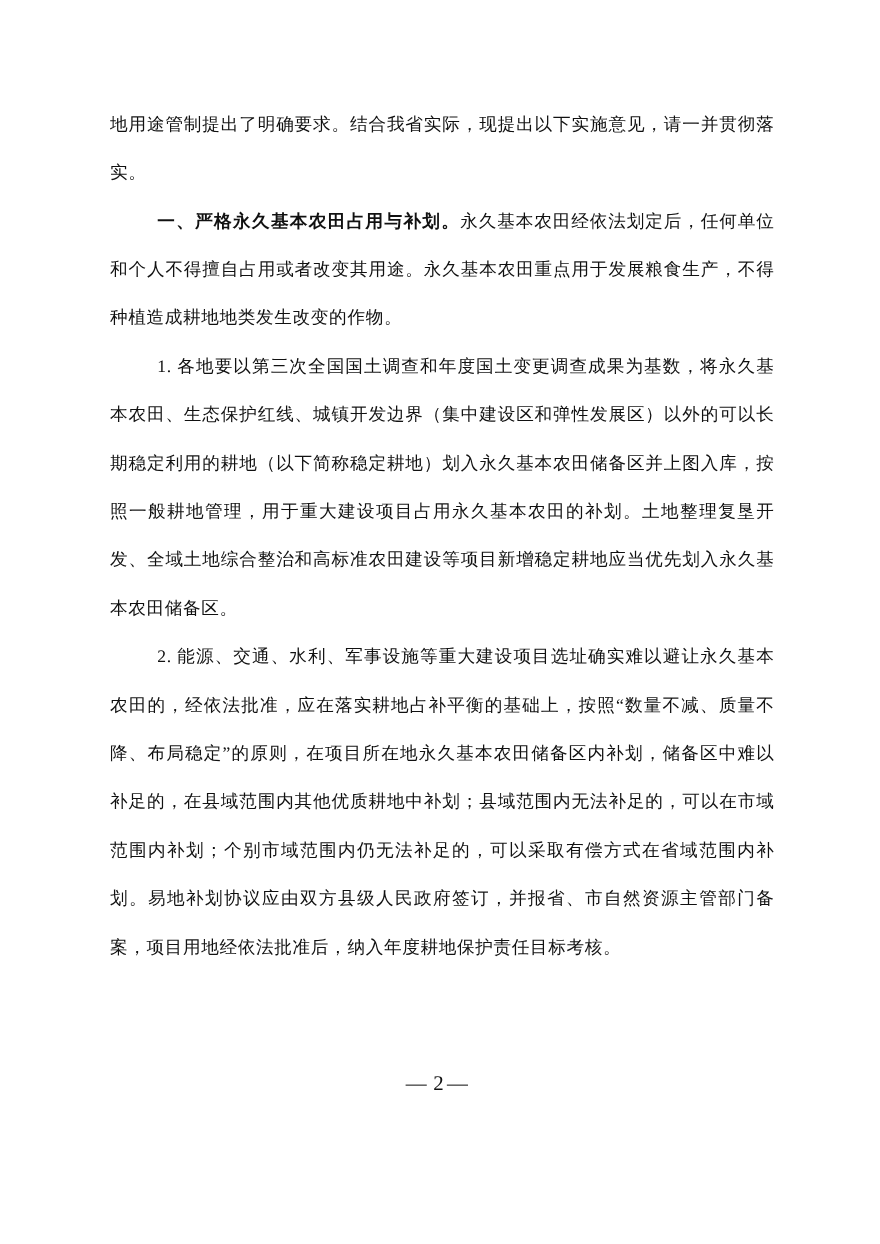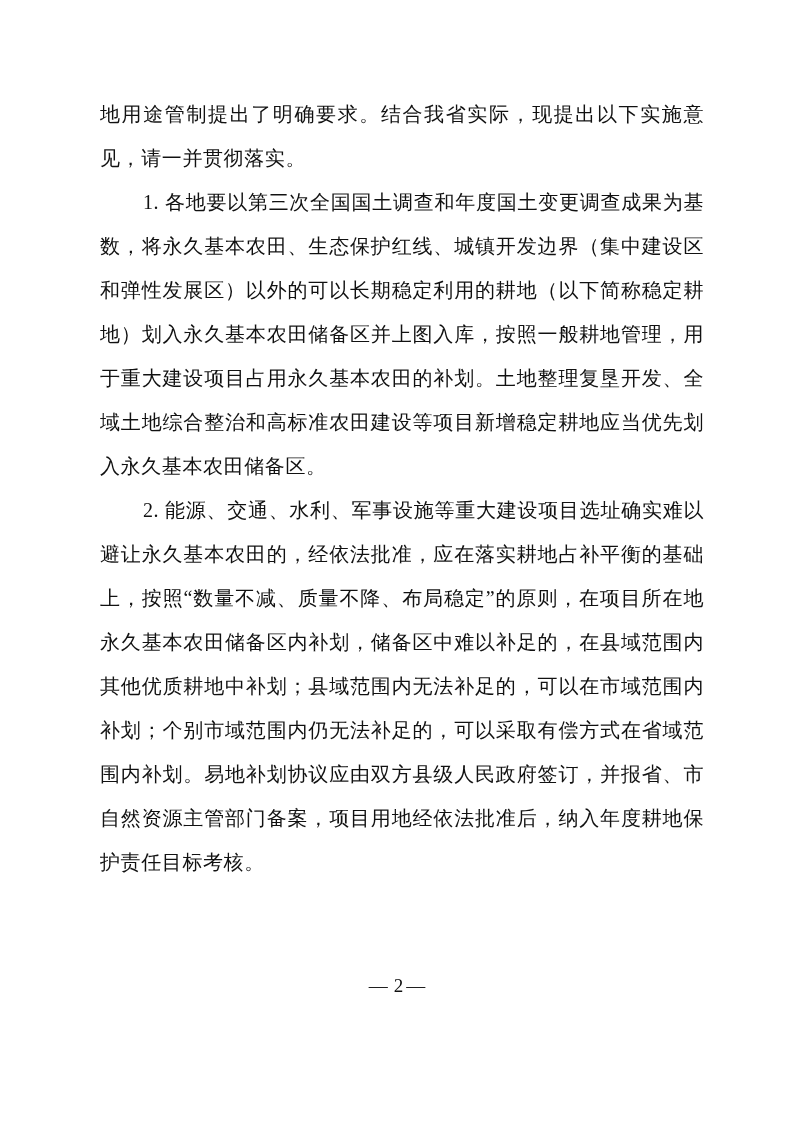--- a/index.html
+++ b/index.html
@@ -24,21 +24,21 @@
     background: #ffffff;
   }
   .content {
     position: absolute;
     left: 100px;
     top: 92px;
     width: 604px;
   }
   p.para {
     margin: 0 0 0 0;
-    font-size: 20px;
+    font-size: 16px;
     line-height: 44px;
     text-align: justify;
     text-justify: inter-ideograph;
     letter-spacing: 0.6px;
     color: #111111;
     text-indent: 0;
   }
   p.indent {
     text-indent: 43px;
   }
@@ -64,20 +64,23 @@
 </head>
 <body>
 
 <div class="page">
   <div class="content">
 
     <p class="para">
       <span>地用途管制提出了明确要求。结合我省实际，现提出以下实施意见，请一并贯彻落实。</span>
     </p>
 
+    <p class="para indent">
+      <span class="bold">一、严格永久基本农田占用与补划。</span><span>永久基本农田经依法划定后，任何单位和个人不得擅自占用或者改变其用途。永久基本农田重点用于发展粮食生产，不得种植造成耕地地类发生改变的作物。</span>
+    </p>
 
     <p class="para indent">
       <span>1. 各地要以第三次全国国土调查和年度国土变更调查成果为基数，将永久基本农田、生态保护红线、城镇开发边界（集中建设区和弹性发展区）以外的可以长期稳定利用的耕地（以下简称稳定耕地）划入永久基本农田储备区并上图入库，按照一般耕地管理，用于重大建设项目占用永久基本农田的补划。土地整理复垦开发、全域土地综合整治和高标准农田建设等项目新增稳定耕地应当优先划入永久基本农田储备区。</span>
     </p>
 
     <p class="para indent">
       <span>2. 能源、交通、水利、军事设施等重大建设项目选址确实难以避让永久基本农田的，经依法批准，应在落实耕地占补平衡的基础上，按照“数量不减、质量不降、布局稳定”的原则，在项目所在地永久基本农田储备区内补划，储备区中难以补足的，在县域范围内其他优质耕地中补划；县域范围内无法补足的，可以在市域范围内补划；个别市域范围内仍无法补足的，可以采取有偿方式在省域范围内补划。易地补划协议应由双方县级人民政府签订，并报省、市自然资源主管部门备案，项目用地经依法批准后，纳入年度耕地保护责任目标考核。</span>
     </p>
 
   </div>

